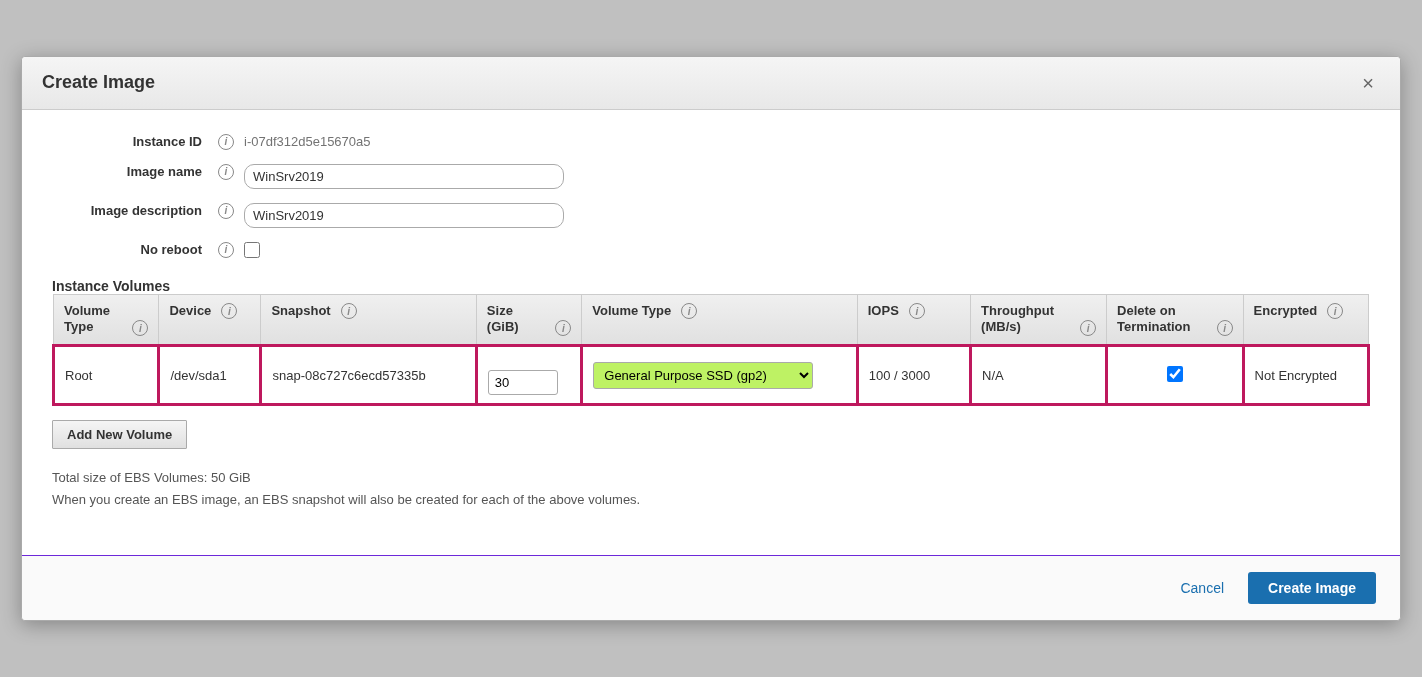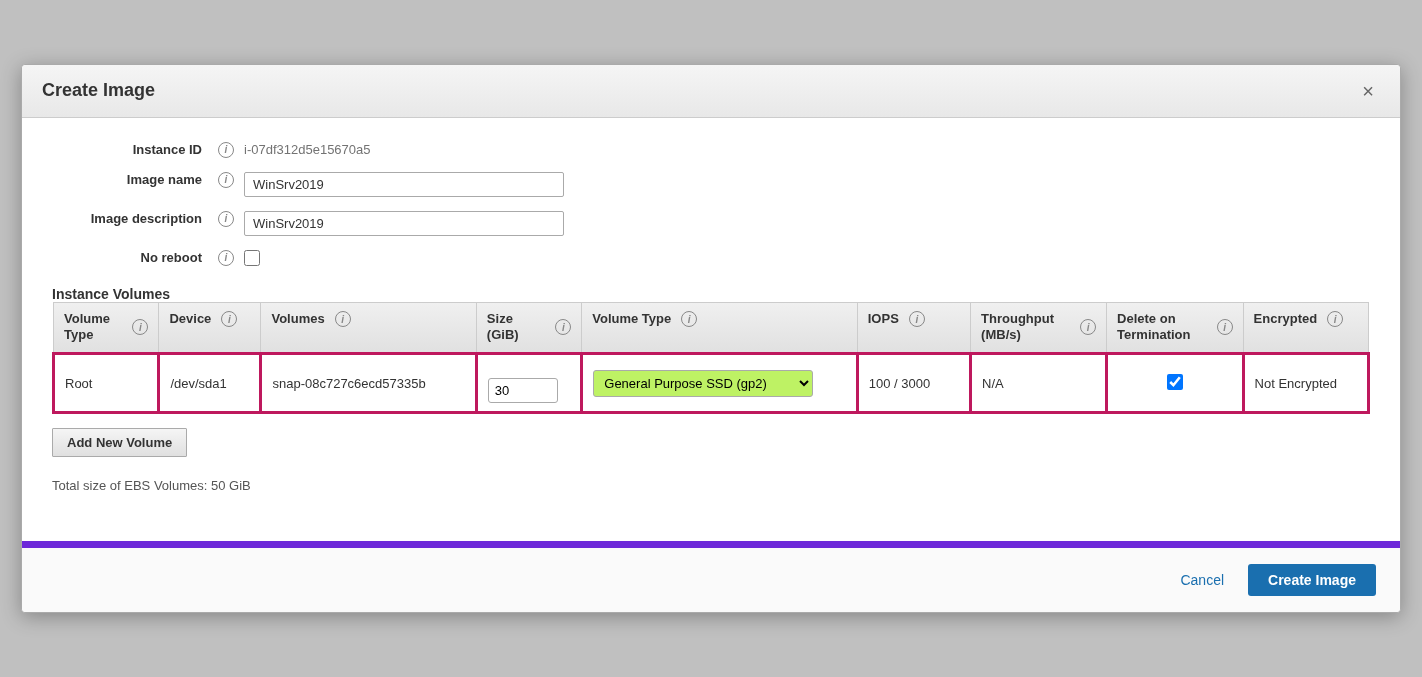--- a/index.html
+++ b/index.html
@@ -78,21 +78,21 @@
       margin-left: 6px;
       cursor: default;
       flex-shrink: 0;
     }
     .form-value {
       color: #737373;
       margin-left: 10px;
     }
     .form-input {
       border: 1px solid #aaa;
-      border-radius: 2px;
+      border-radius: 10px;
       padding: 4px 8px;
       font-size: 13px;
       width: 320px;
       margin-left: 10px;
       color: #333;
     }
     .checkbox-input {
       width: 16px;
       height: 16px;
       margin-left: 10px;
@@ -135,21 +135,21 @@
     .col-device { width: 90px; }
     .col-snapshot { width: 190px; }
     .col-size { width: 80px; }
     .col-volume-type2 { width: 240px; }
     .col-iops { width: 100px; }
     .col-throughput { width: 110px; }
     .col-delete { width: 110px; }
     .col-encrypted { width: 110px; }
     .th-inner {
       display: flex;
-      align-items: center;
+      align-items: flex-end;
       gap: 4px;
     }
     .th-text { line-height: 1.3; }
     .size-input {
       border: 1px solid #aaa;
       border-radius: 3px;
       padding: 4px 6px;
       font-size: 13px;
       width: 70px;
       margin-top: 15px;
@@ -174,21 +174,21 @@
       color: #333;
       font-weight: bold;
     }
     .info-text-block {
       margin-top: 18px;
       color: #555;
       font-size: 13px;
       line-height: 1.7;
     }
     .dialog-footer {
-      border-top: 7px solid #6d28d9;
+      border-top: 1px solid #6d28d9;
       padding: 16px 24px;
       display: flex;
       align-items: center;
       justify-content: flex-end;
       gap: 14px;
       background: #fafafa;
       border-radius: 0 0 4px 4px;
     }
     .cancel-btn {
       background: none;
@@ -267,21 +267,21 @@
               </div>
             </th>
             <th class="col-device">
               <div class="th-inner">
                 <span class="th-text">Device</span>
                 <span class="info-icon">i</span>
               </div>
             </th>
             <th class="col-snapshot">
               <div class="th-inner">
-                <span class="th-text">Volumes</span>
+                <span class="th-text">Snapshot</span>
                 <span class="info-icon">i</span>
               </div>
             </th>
             <th class="col-size">
               <div class="th-inner">
                 <span class="th-text">Size (GiB)</span>
                 <span class="info-icon">i</span>
               </div>
             </th>
             <th class="col-volume-type2">
@@ -342,20 +342,21 @@
             </td>
             <td>Not Encrypted</td>
           </tr>
         </tbody>
       </table>
 
       <button class="add-volume-btn">Add New Volume</button>
 
       <div class="info-text-block">
         <div>Total size of EBS Volumes: 50 GiB</div>
+        <div>When you create an EBS image, an EBS snapshot will also be created for each of the above volumes.</div>
       </div>
     </div>
 
   </div>
 
   <div class="dialog-footer">
     <button class="cancel-btn">Cancel</button>
     <button class="create-btn">Create Image</button>
   </div>
 </div>

